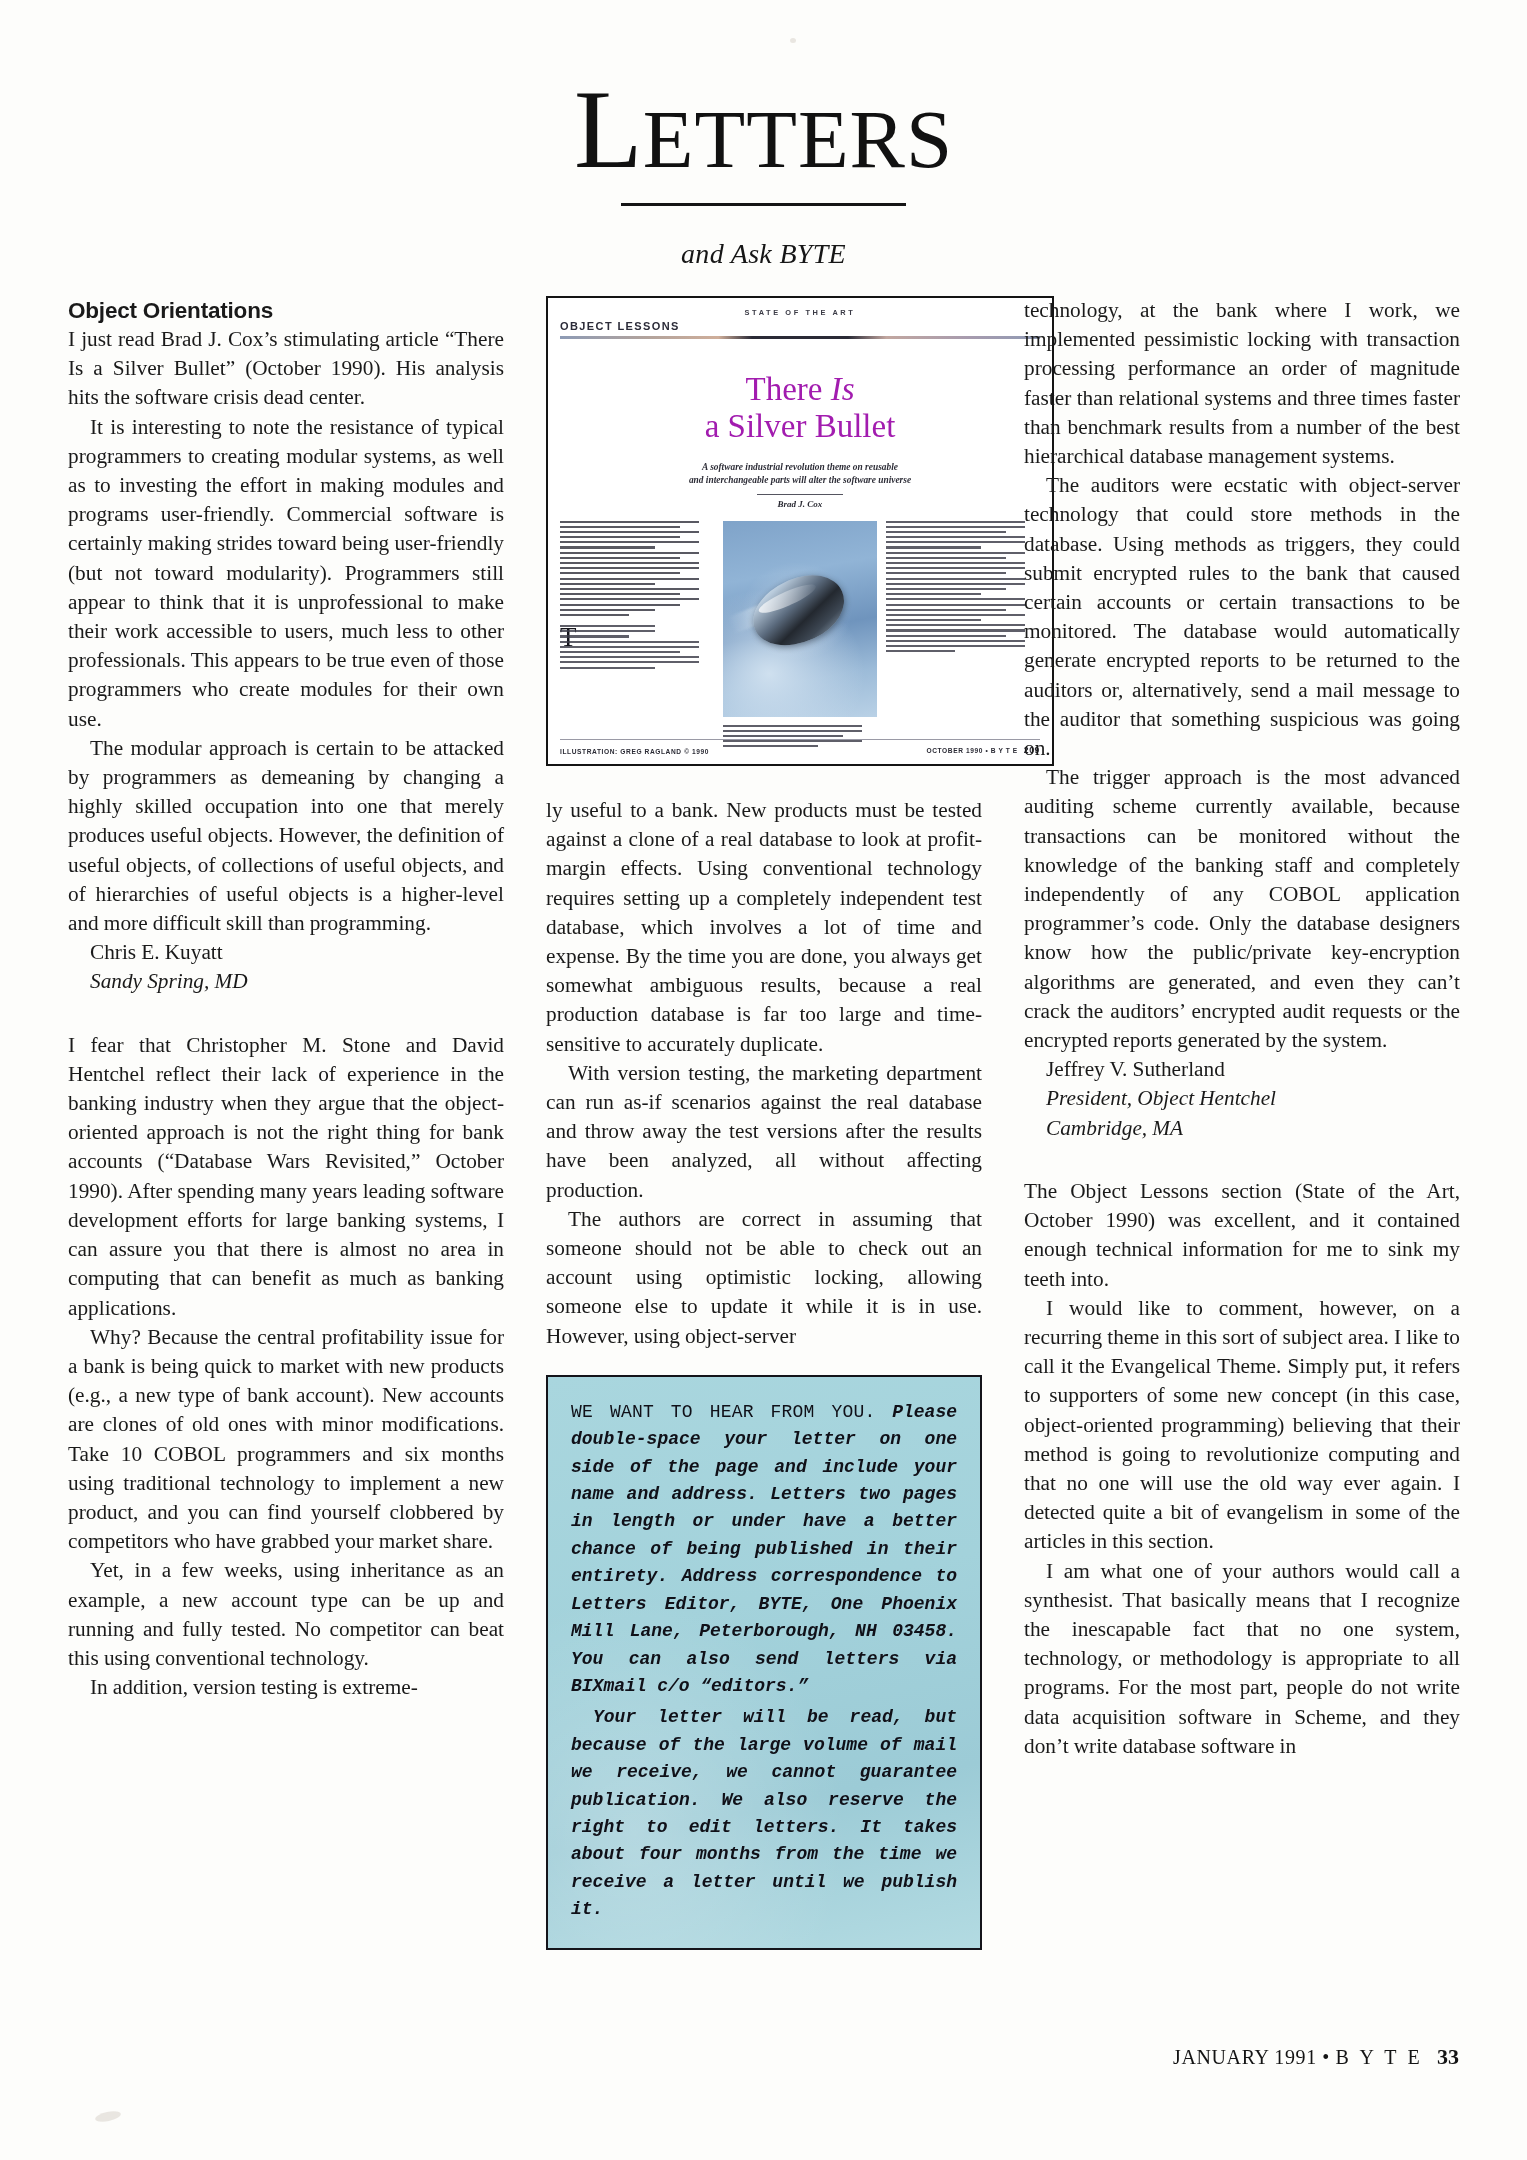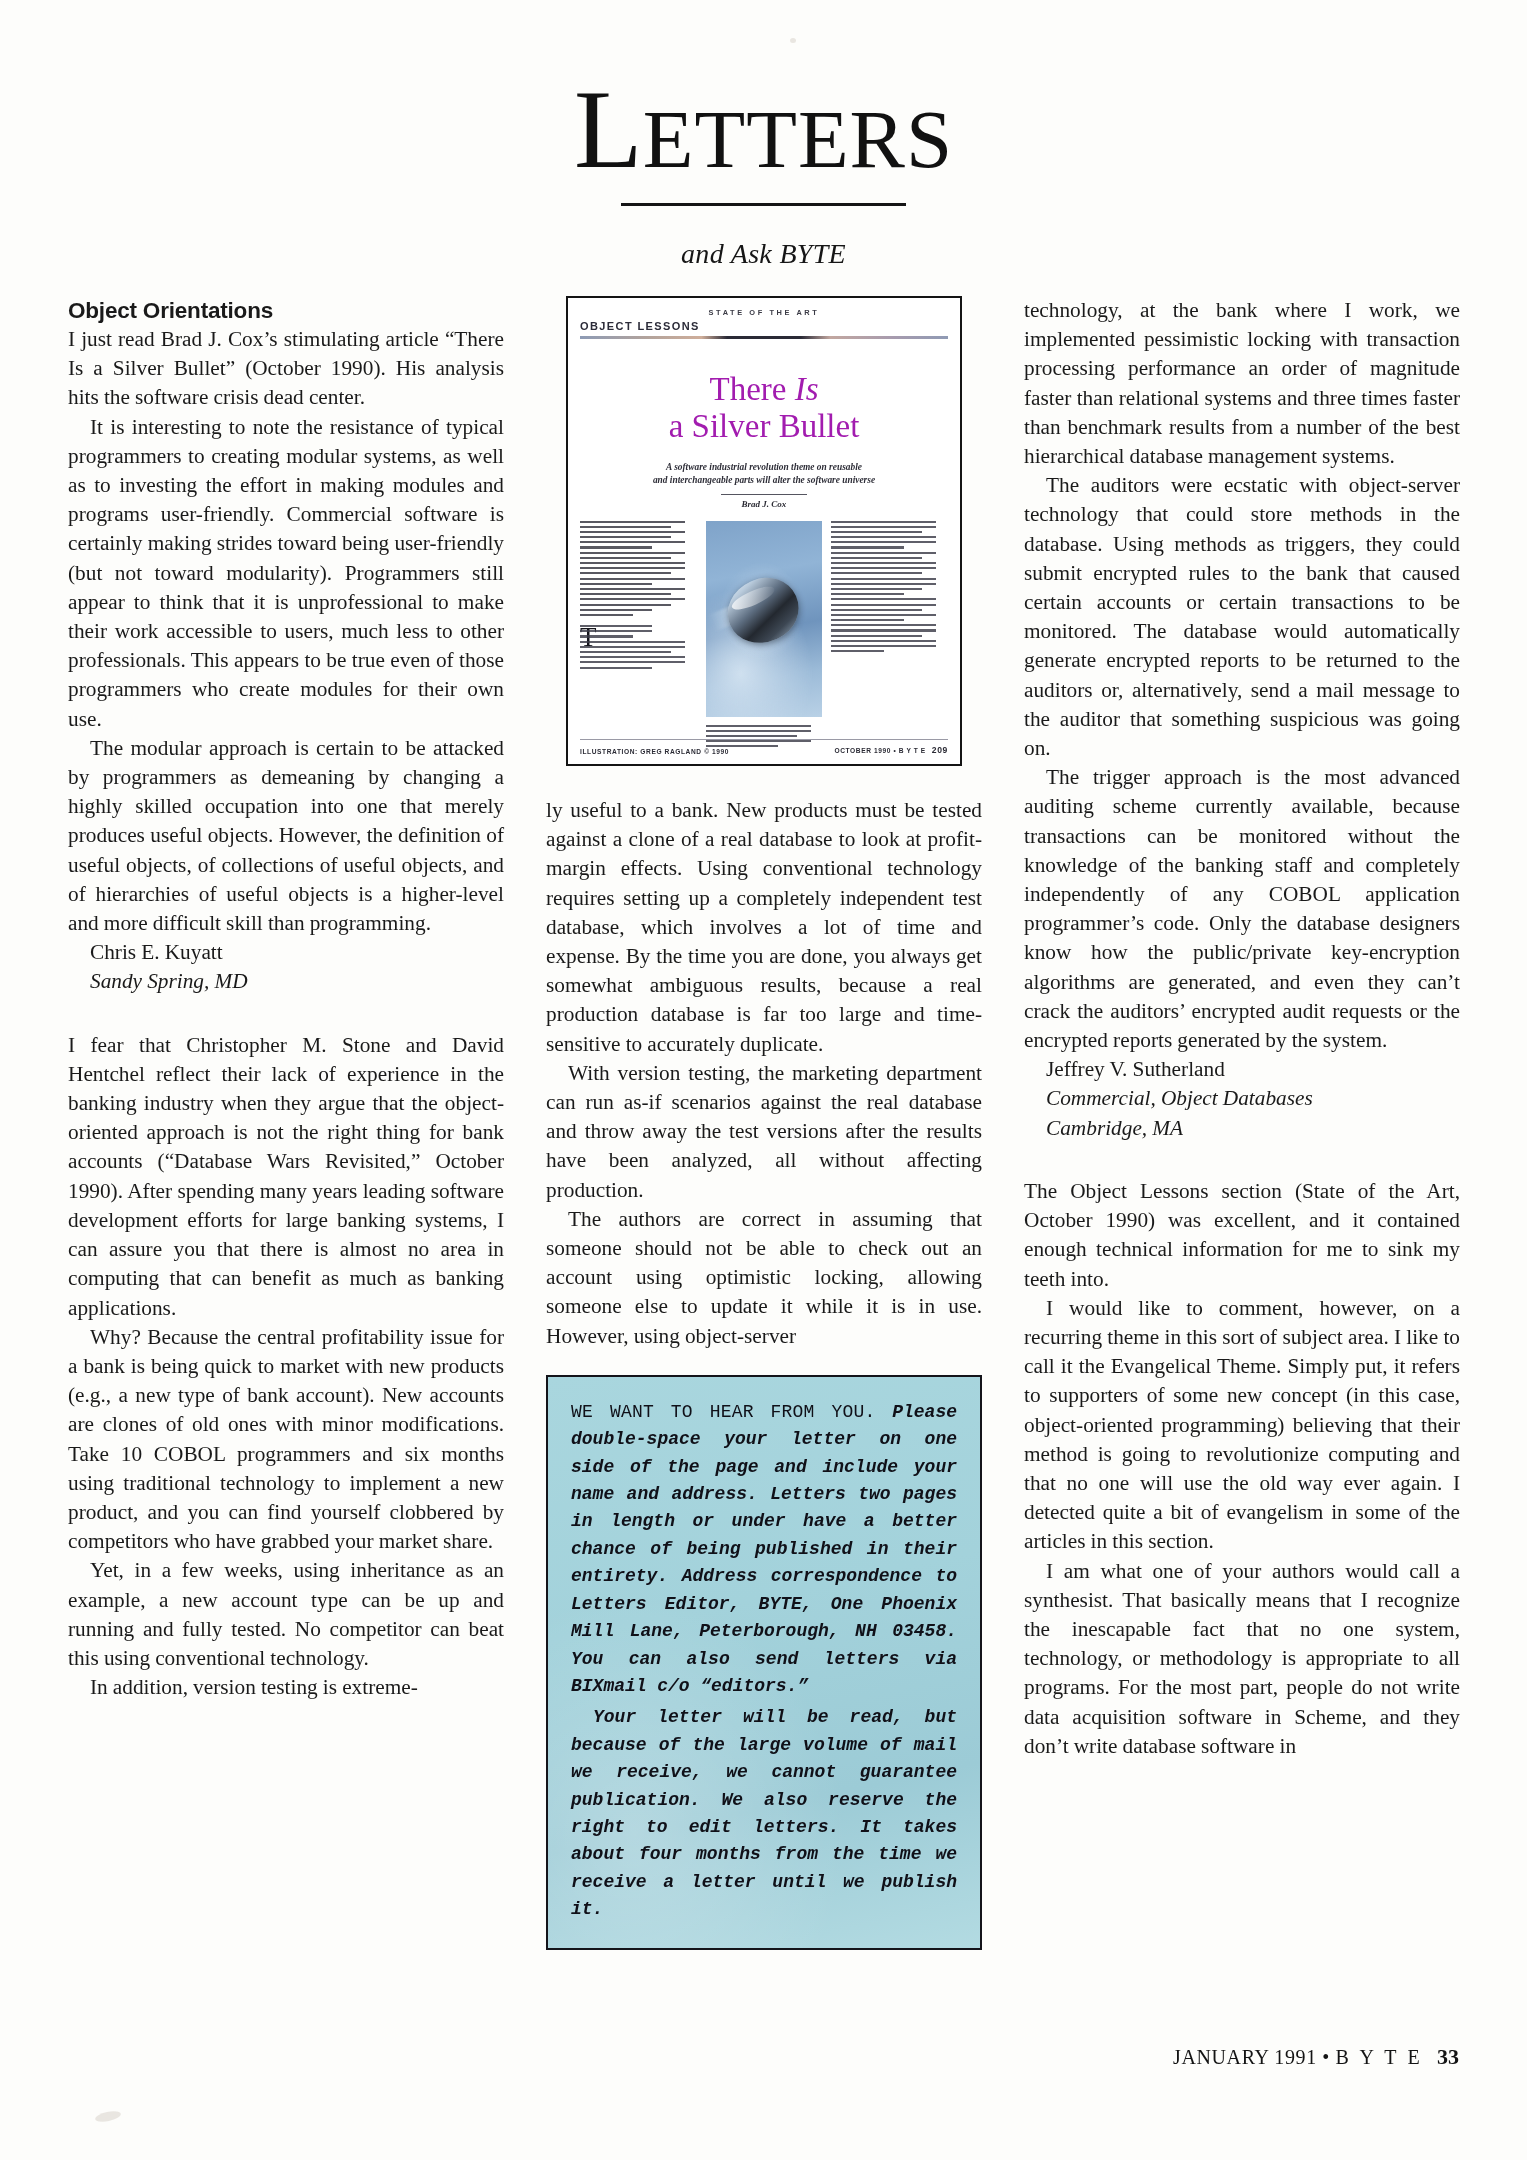--- a/index.html
+++ b/index.html
@@ -101,21 +101,21 @@
     font-size: 21.3px;
     line-height: 29.2px;
     text-indent: 0;
   }
   .sig .sig-name { display: block; }
   .sig .sig-loc { display: block; font-style: italic; }
   .gap-md { height: 34px; }
 
   
   .reprint {
-    width: 396px;
+    width: 508px;
     height: 470px;
     border: 2px solid #141414;
     background: #ffffff;
     box-sizing: border-box;
     padding: 10px 12px 8px 12px;
     position: relative;
     margin: 0 auto 30px auto;
     overflow: hidden;
   }
   .rp-kicker {
@@ -455,21 +455,21 @@
         <p class="second">Your letter will be read, but because of the large volume of mail we receive, we cannot guarantee publication. We also reserve the right to edit letters. It takes about four months from the time we receive a letter until we publish it.</p>
       </div>
     </div>
 
     <div class="col letters-body">
       <p class="noindent">technology, at the bank where I work, we implemented pessimistic locking with transaction processing performance an order of magnitude faster than relational systems and three times faster than benchmark results from a number of the best hierarchical database management systems.</p>
       <p>The auditors were ecstatic with object-server technology that could store methods in the database. Using methods as triggers, they could submit encrypted rules to the bank that caused certain accounts or certain transactions to be monitored. The database would automatically generate encrypted reports to be returned to the auditors or, alternatively, send a mail message to the auditor that something suspicious was going on.</p>
       <p>The trigger approach is the most advanced auditing scheme currently available, because transactions can be monitored without the knowledge of the banking staff and completely independently of any COBOL application programmer’s code. Only the database designers know how the public/private key-encryption algorithms are generated, and even they can’t crack the auditors’ encrypted audit requests or the encrypted reports generated by the system.</p>
       <p class="sig">
         <span class="sig-name">Jeffrey V. Sutherland</span>
-        <span class="sig-loc">Commercial, Object Databases</span>
+        <span class="sig-loc">President, Object Hentchel</span>
         <span class="sig-loc">Cambridge, MA</span>
       </p>
       <div class="gap-md"></div>
       <p class="noindent">The Object Lessons section (State of the Art, October 1990) was excellent, and it contained enough technical information for me to sink my teeth into.</p>
       <p>I would like to comment, however, on a recurring theme in this sort of subject area. I like to call it the Evangelical Theme. Simply put, it refers to supporters of some new concept (in this case, object-oriented programming) believing that their method is going to revolutionize computing and that no one will use the old way ever again. I detected quite a bit of evangelism in some of the articles in this section.</p>
       <p>I am what one of your authors would call a synthesist. That basically means that I recognize the inescapable fact that no one system, technology, or methodology is appropriate to all programs. For the most part, people do not write data acquisition software in Scheme, and they don’t write database software in</p>
     </div>
   </div>
 
   <div class="page-footer">

